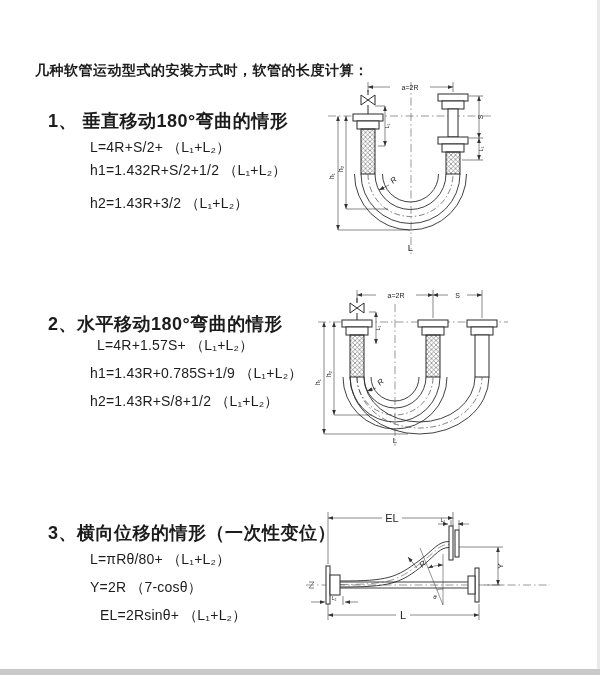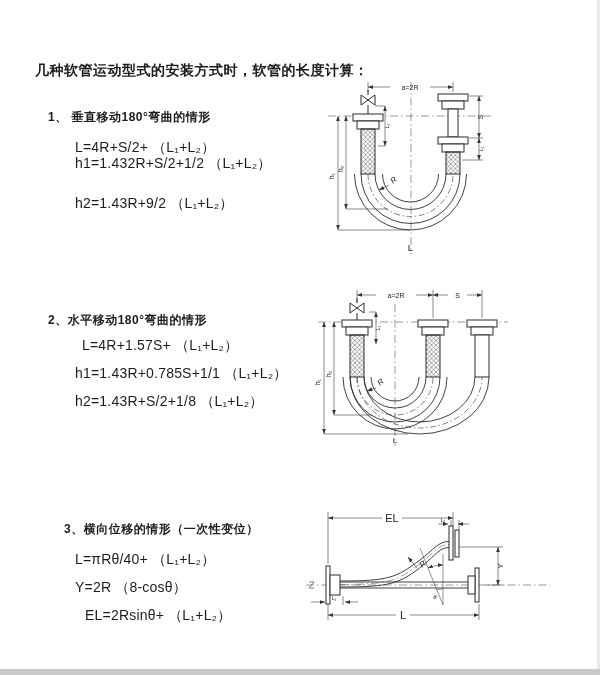--- a/index.html
+++ b/index.html
@@ -1,21 +1,21 @@
 <!DOCTYPE html>
 <html><head>
 <meta charset="utf-8">
 <style>
   html,body{margin:0;padding:0;}
   body{width:600px;height:675px;background:#ffffff;position:relative;overflow:hidden;
        font-family:"Liberation Sans","DejaVu Sans",sans-serif;color:#1c1c1c;}
   .abs{position:absolute;}
   .title{left:35px;top:22px;font-size:14px;font-weight:bold;letter-spacing:0.5px;margin-top:40px;}
-  .heading{font-size:12px;font-weight:bold;letter-spacing:0.5px;}
-  .formula{font-size:14px;letter-spacing:0.2px;white-space:pre;}
+  .heading{font-size:18px;font-weight:bold;letter-spacing:0.5px;}
+  .formula{font-size:14px;letter-spacing:0.2px;white-space:pre;margin-left:15px;}
   svg text{fill:#222;font-family:"Liberation Sans","DejaVu Sans",sans-serif;}
   .page-edge{left:0;top:669px;width:600px;height:6px;background:#c9c9c9;}
   .side-edge{left:597px;top:0;width:3px;height:675px;background:#e9e9e9;}
 </style>
 </head>
 <body>
 
 <svg width="0" height="0" style="position:absolute">
   <defs>
     <marker id="mA" viewBox="0 0 8 6" refX="8" refY="3" markerWidth="9" markerHeight="7" orient="auto-start-reverse">
@@ -24,22 +24,22 @@
     <pattern id="hatch" width="4.5" height="4.5" patternUnits="userSpaceOnUse">
       <path d="M0,4.5 L4.5,0 M0,0 L4.5,4.5" stroke="#6a6a6a" stroke-width="0.6"></path>
     </pattern>
   </defs>
 </svg>
 
 <div class="abs title">几种软管运动型式的安装方式时，软管的长度计算：</div>
 
 <div class="abs heading" style="left:48px;top:109px">1、 垂直移动180°弯曲的情形</div>
 <div class="abs formula" style="left:75px;top:139px">L=4R+S/2+ （L₁+L₂）</div>
-<div class="abs formula" style="left:75px;top:155px">h1=1.432R+S/2+1/2 （L₁+L₂）</div>
-<div class="abs formula" style="left:75px;top:195px">h2=1.43R+9/2 （L₁+L₂）</div>
+<div class="abs formula" style="left:75px;top:162px">h1=1.432R+S/2+1/2 （L₁+L₂）</div>
+<div class="abs formula" style="left:75px;top:195px">h2=1.43R+3/2 （L₁+L₂）</div>
 
 <svg class="abs" style="left:316px;top:74px" width="280" height="185" viewBox="0 0 280 185">
 
   <g stroke="#555" stroke-width="0.6" stroke-dasharray="8 3 1.5 3" fill="none">
     <path d="M95,8 V180"></path>
       <path d="M12,42 H176"></path>
   </g>
 
   <g stroke="#3a3a3a" stroke-width="0.6" fill="none">
     <path d="M52,8 V18"></path>
@@ -88,22 +88,22 @@
   <text x="166.5" y="75" font-size="5.5" text-anchor="middle" transform="rotate(-90 166.5 75)">L₁</text>
   <text x="72.5" y="52" font-size="5.5" text-anchor="middle" transform="rotate(-90 72.5 52)">L₁</text>
   <text x="18" y="102" font-size="6.5" text-anchor="middle" transform="rotate(-90 18 102)">h₁</text>
   <text x="27" y="95" font-size="6.5" text-anchor="middle" transform="rotate(-90 27 95)">h₂</text>
   <text x="77" y="110" font-size="8" font-style="italic" transform="rotate(-40 77 110)">R</text>
   <text x="94.5" y="177" font-size="9.5" text-anchor="middle">L</text>
 </svg>
 
 <div class="abs heading" style="left:48px;top:312px">2、水平移动180°弯曲的情形</div>
 <div class="abs formula" style="left:82px;top:337px">L=4R+1.57S+ （L₁+L₂）</div>
-<div class="abs formula" style="left:75px;top:365px">h1=1.43R+0.785S+1/1 （L₁+L₂）</div>
-<div class="abs formula" style="left:75px;top:393px">h2=1.43R+S/2+1/8 （L₁+L₂）</div>
+<div class="abs formula" style="left:75px;top:365px">h1=1.43R+0.785S+1/9 （L₁+L₂）</div>
+<div class="abs formula" style="left:75px;top:393px">h2=1.43R+S/8+1/2 （L₁+L₂）</div>
 
 <svg class="abs" style="left:310px;top:282px" width="285" height="170" viewBox="0 0 285 170">
   <g stroke="#555" stroke-width="0.6" stroke-dasharray="8 3 1.5 3" fill="none">
     <path d="M8,40 H198"></path>
       <path d="M85,22 V164"></path>
   </g>
   <g stroke="#3a3a3a" stroke-width="0.6" fill="none">
     <path d="M47,8 V20"></path>
       <path d="M123,8 V36"></path>
       <path d="M172,8 V36"></path>
@@ -145,23 +145,23 @@
   </g>
   <text x="86" y="15.8" font-size="7" text-anchor="middle">a=2R</text>
   <text x="147.5" y="15.8" font-size="7" text-anchor="middle">S</text>
   <text x="69.5" y="46" font-size="5.5" text-anchor="middle" transform="rotate(-90 69.5 46)">L₁</text>
   <text x="10" y="100" font-size="6.5" text-anchor="middle" transform="rotate(-90 10 100)">h₁</text>
   <text x="20.5" y="92" font-size="6.5" text-anchor="middle" transform="rotate(-90 20.5 92)">h₂</text>
   <text x="70" y="104" font-size="8" font-style="italic" transform="rotate(-40 70 104)">R</text>
   <text x="85" y="161" font-size="8" text-anchor="middle">L</text>
 </svg>
 
-<div class="abs heading" style="left:64px;top:521px">3、横向位移的情形（一次性变位）</div>
-<div class="abs formula" style="left:75px;top:551px">L=πRθ/40+ （L₁+L₂）</div>
-<div class="abs formula" style="left:75px;top:579px">Y=2R （8-cosθ）</div>
+<div class="abs heading" style="left:48px;top:521px">3、横向位移的情形（一次性变位）</div>
+<div class="abs formula" style="left:75px;top:551px">L=πRθ/80+ （L₁+L₂）</div>
+<div class="abs formula" style="left:75px;top:579px">Y=2R （7-cosθ）</div>
 <div class="abs formula" style="left:85px;top:607px">EL=2Rsinθ+ （L₁+L₂）</div>
 
 <svg class="abs" style="left:298px;top:498px" width="300" height="155" viewBox="0 0 300 155">
   <g stroke="#555" stroke-width="0.6" stroke-dasharray="8 3 1.5 3" fill="none">
     <path d="M8,87 H252"></path>
     <path d="M42,86.5 C91,86.5 100,83 124,64 C137,54 141,46.5 151,46.5"></path>
   </g>
   <g stroke="#3a3a3a" stroke-width="0.6" fill="none">
     <path d="M30,14 V66"></path>
       <path d="M155,14 V28"></path>

